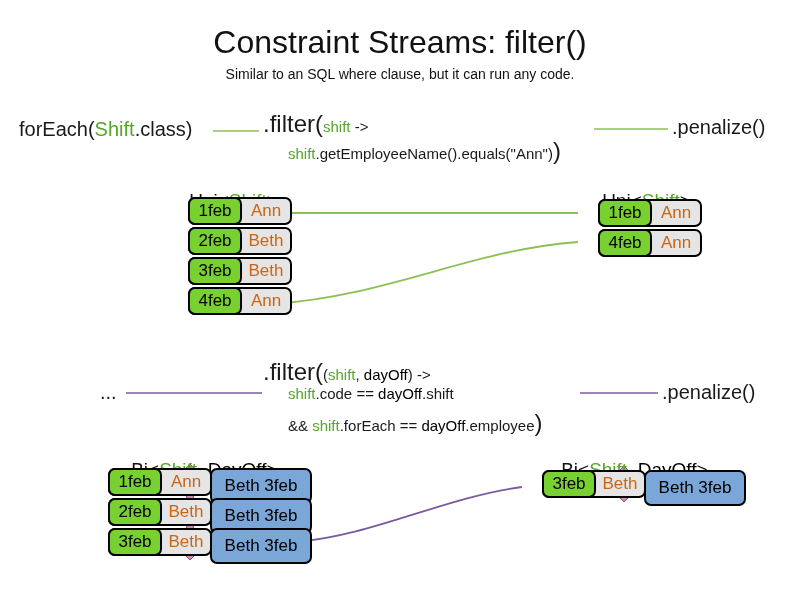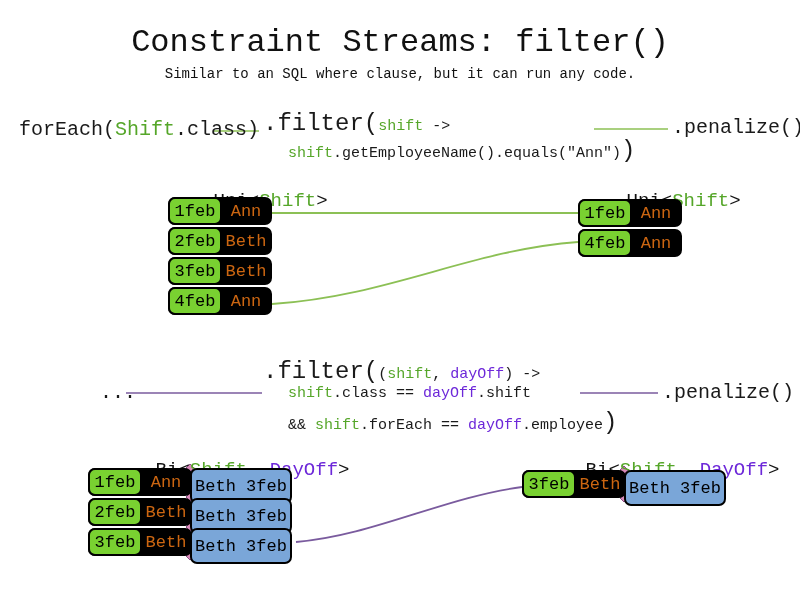--- a/index.html
+++ b/index.html
@@ -1,32 +1,32 @@
 <!DOCTYPE html>
 <html><head>
 <meta charset="utf-8">
 <style>
   html,body { margin:0; padding:0; background:#fff; }
   .slide {
     position:relative; width:800px; height:600px; background:#ffffff;
-    font-family:Liberation Mono, monospace; overflow:hidden; color:#111;
+    font-family:Liberation Sans, sans-serif; overflow:hidden; color:#111;
   }
   .abs { position:absolute; }
   .title { top:24px; left:0; width:800px; text-align:center; font-size:32px; color:#111; }
   .subtitle { top:66px; left:0; width:800px; text-align:center; font-size:14px; color:#111; }
   .codeline { display:flex; align-items:baseline; white-space:pre; color:#1a1a1a; }
   .c20 { font-size:20px; } .c19 { font-size:24px; } .c15 { font-size:15px; }
   .tg { color:#55a629; } 
-  .tb { color:#6d28d9; } 
+  .tb { color:#000000; } 
   .typelabel { font-size:19px; white-space:pre; color:#111; }
   svg.overlay { position:absolute; left:0; top:0; width:800px; height:600px; pointer-events:none; }
 
   .g-row, .g-pair {
     display:flex; height:28px; box-sizing:border-box;
-    background:#000000; border:2px solid #000; border-radius:7px;
+    background:#e5e5e5; border:2px solid #000; border-radius:7px;margin-left:20px;
   }
   .g-row { position:absolute; width:104px; }
   .g-pair { position:relative; width:104px; flex:none; }
   .g-date {
     display:flex; align-items:center; justify-content:center;
     width:54px; height:28px; box-sizing:border-box; flex:none;
     background:#79d131; border:2px solid #000; border-radius:7px;
     margin:-2px 0 -2px -2px; font-size:17px; color:#000;
   }
   .g-name {
@@ -112,21 +112,21 @@
     <span class="g-date">4feb</span>
     <span class="g-name">Ann</span>
   </div>
 
   <div class="abs codeline c20" style="left:100px; top:381px;">...</div>
 
   <div class="abs codeline" style="left:263px; top:358px;">
     <span class="c19">.filter(</span><span class="c15">(</span><span class="c15 tg">shift</span><span class="c15">, </span><span class="c15 tb">dayOff</span><span class="c15">) -&gt;</span>
   </div>
   <div class="abs codeline" style="left:288px; top:385px;">
-    <span class="c15 tg">shift</span><span class="c15">.class == </span><span class="c15 tb">dayOff</span><span class="c15">.shift</span>
+    <span class="c15 tg">shift</span><span class="c15">.code == </span><span class="c15 tb">dayOff</span><span class="c15">.shift</span>
   </div>
   <div class="abs codeline" style="left:288px; top:409px;">
     <span class="c15">&amp;&amp; </span><span class="c15 tg">shift</span><span class="c15">.forEach == </span><span class="c15 tb">dayOff</span><span class="c15">.employee</span><span class="c19">)</span>
   </div>
 
   <div class="abs codeline c20" style="left:662px; top:381px;">.penalize()</div>
 
   <div class="abs typelabel" style="left:110px; top:437px;">
     <span>Bi&lt;</span><span class="tg">Shift</span><span>, </span><span class="tb">DayOff</span><span>&gt;</span>
   </div>

